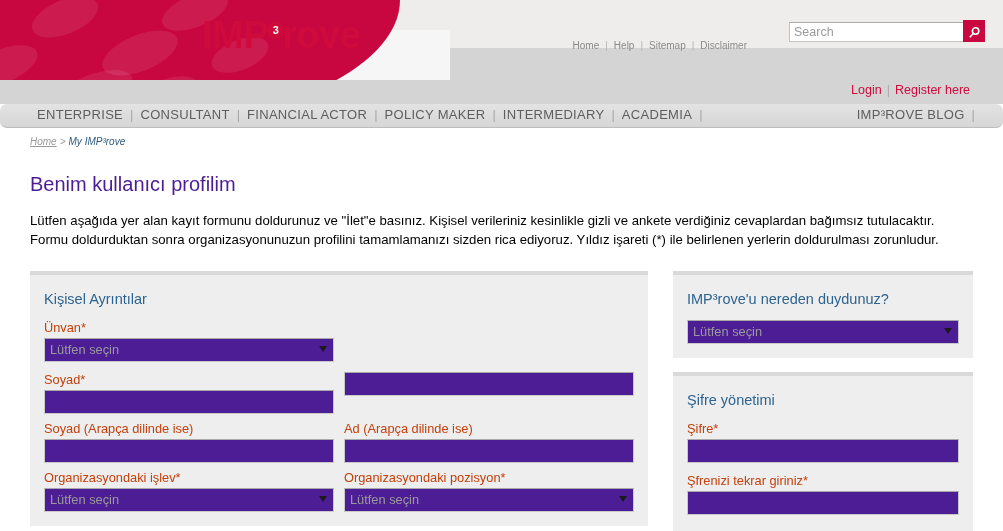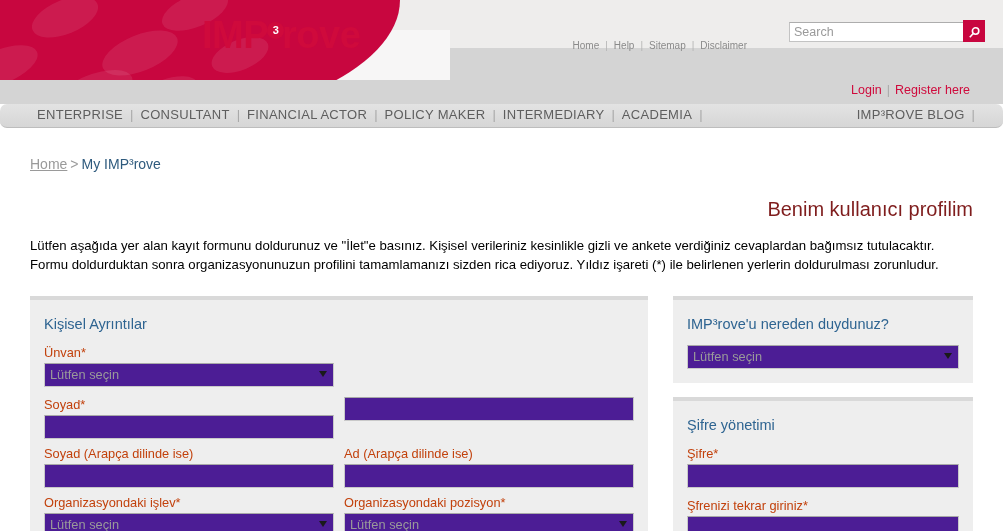--- a/index.html
+++ b/index.html
@@ -187,34 +187,34 @@
   }
   .nav-left .sep, .nav-right .sep { color: #a8a8a8; }
 
   
   .content {
     position: relative;
     width: 1003px;
     padding: 0 30px;
   }
   .breadcrumb {
-    margin-top: 28px;
-    font-size: 14px;
+    margin-top: 8px;
+    font-size: 10px;
     color: #2e5a7d;
+    font-style: italic;
   }
   .breadcrumb .crumb-home { color: #9a9a9a; }
   .breadcrumb .crumb-sep { color: #9a9a9a; padding: 0 3px; }
   .breadcrumb .crumb-cur { color: #2e5a7d; }
 
   .page-title {
     margin-top: 26px;
     font-size: 20px;
-    color: #7f1d1d;
+    color: #4c1d95;
     font-weight: normal;
-    text-align: right;
   }
 
   .intro {
     margin-top: 15px;
     width: 940px;
     font-size: 13.2px;
     line-height: 19px;
     color: #000000;
   }
 

